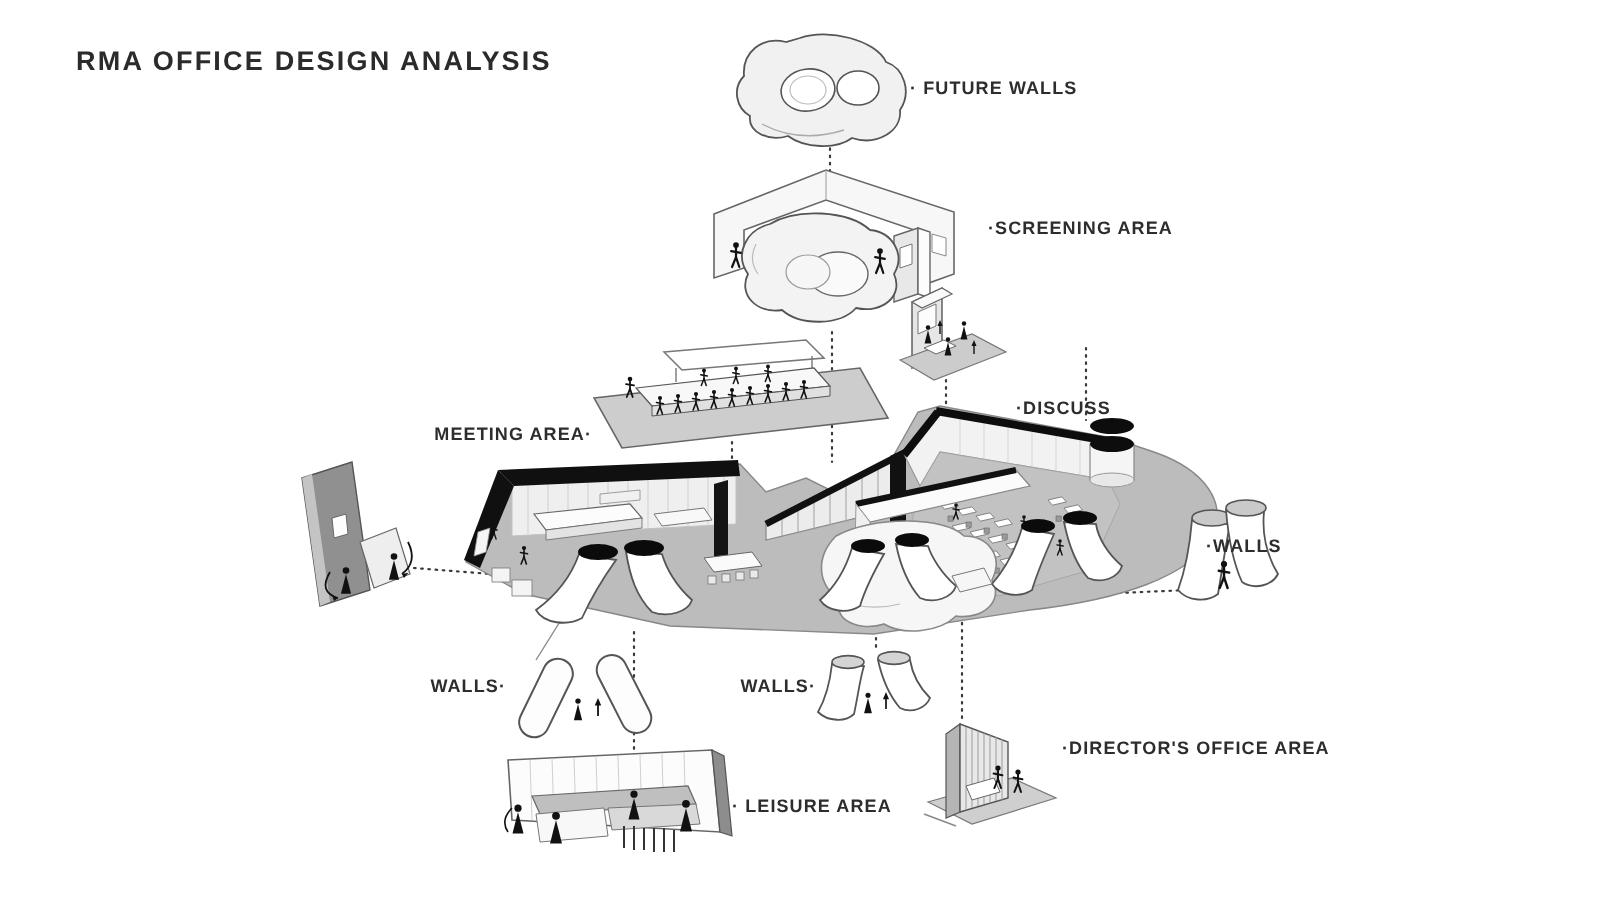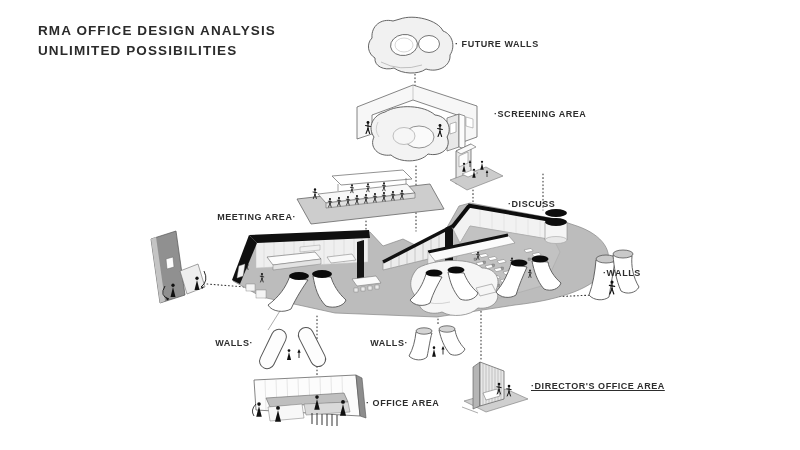--- a/index.html
+++ b/index.html
@@ -22,21 +22,21 @@
   svg.illustration{position:absolute;left:0;top:0;}
   .lbl-future{left:455px;top:39px;}
   .lbl-screening{left:494px;top:109px;}
   .lbl-discuss{left:508px;top:169px;margin-top:30px;}
   .lbl-meeting{left:178px;top:182px;width:118px;margin-top:30px;}
   .lbl-president{left:45px;top:273px;width:163px;}
   .lbl-wallsright{left:603px;top:268px;}
   .lbl-wallsleft{left:188px;top:338px;width:65px;}
   .lbl-wallscenter{left:343px;top:338px;width:65px;}
   .lbl-leisure{left:366px;top:398px;}
-  .lbl-director{left:531px;top:381px;text-decoration:underline;}
+  .lbl-director{left:531px;top:369px;}
 </style>
 </head>
 <body>
 
 <div class="stage">
 
   <svg class="illustration" width="800" height="450" viewBox="0 0 800 450">
     <defs>
       <g id="person" stroke="#111" stroke-width="1" stroke-linecap="round" fill="none">
         <circle cx="0" cy="-5" r="1.3" fill="#111" stroke="none"></circle>
@@ -348,26 +348,25 @@
       </g>
       <polygon points="483,393 497,389 500,396 486,400" fill="#ffffff" stroke="#666" stroke-width="0.5"></polygon>
       <use href="#person" transform="translate(499,389) scale(1.0)"></use>
       <use href="#person" transform="translate(509,391) scale(1.0)"></use>
       <line x1="462" y1="407" x2="478" y2="413" stroke="#888" stroke-width="0.7"></line>
     </g>
   </svg>
 
   <div class="title-block">
     <div>RMA OFFICE DESIGN ANALYSIS</div>
-    <div>UNLIMITED POSSIBILITIES</div>
   </div>
 
   <div class="callout lbl-future">· FUTURE WALLS</div>
   <div class="callout lbl-screening">·SCREENING AREA</div>
   <div class="callout lbl-discuss">·DISCUSS</div>
   <div class="callout r lbl-meeting">MEETING AREA·</div>
   <div class="callout lbl-wallsright">·WALLS</div>
   <div class="callout r lbl-wallsleft">WALLS·</div>
   <div class="callout r lbl-wallscenter">WALLS·</div>
-  <div class="callout lbl-leisure">· OFFICE AREA</div>
+  <div class="callout lbl-leisure">· LEISURE AREA</div>
   <div class="callout lbl-director">·DIRECTOR'S OFFICE AREA</div>
 
 </div>
 
 </body></html>

